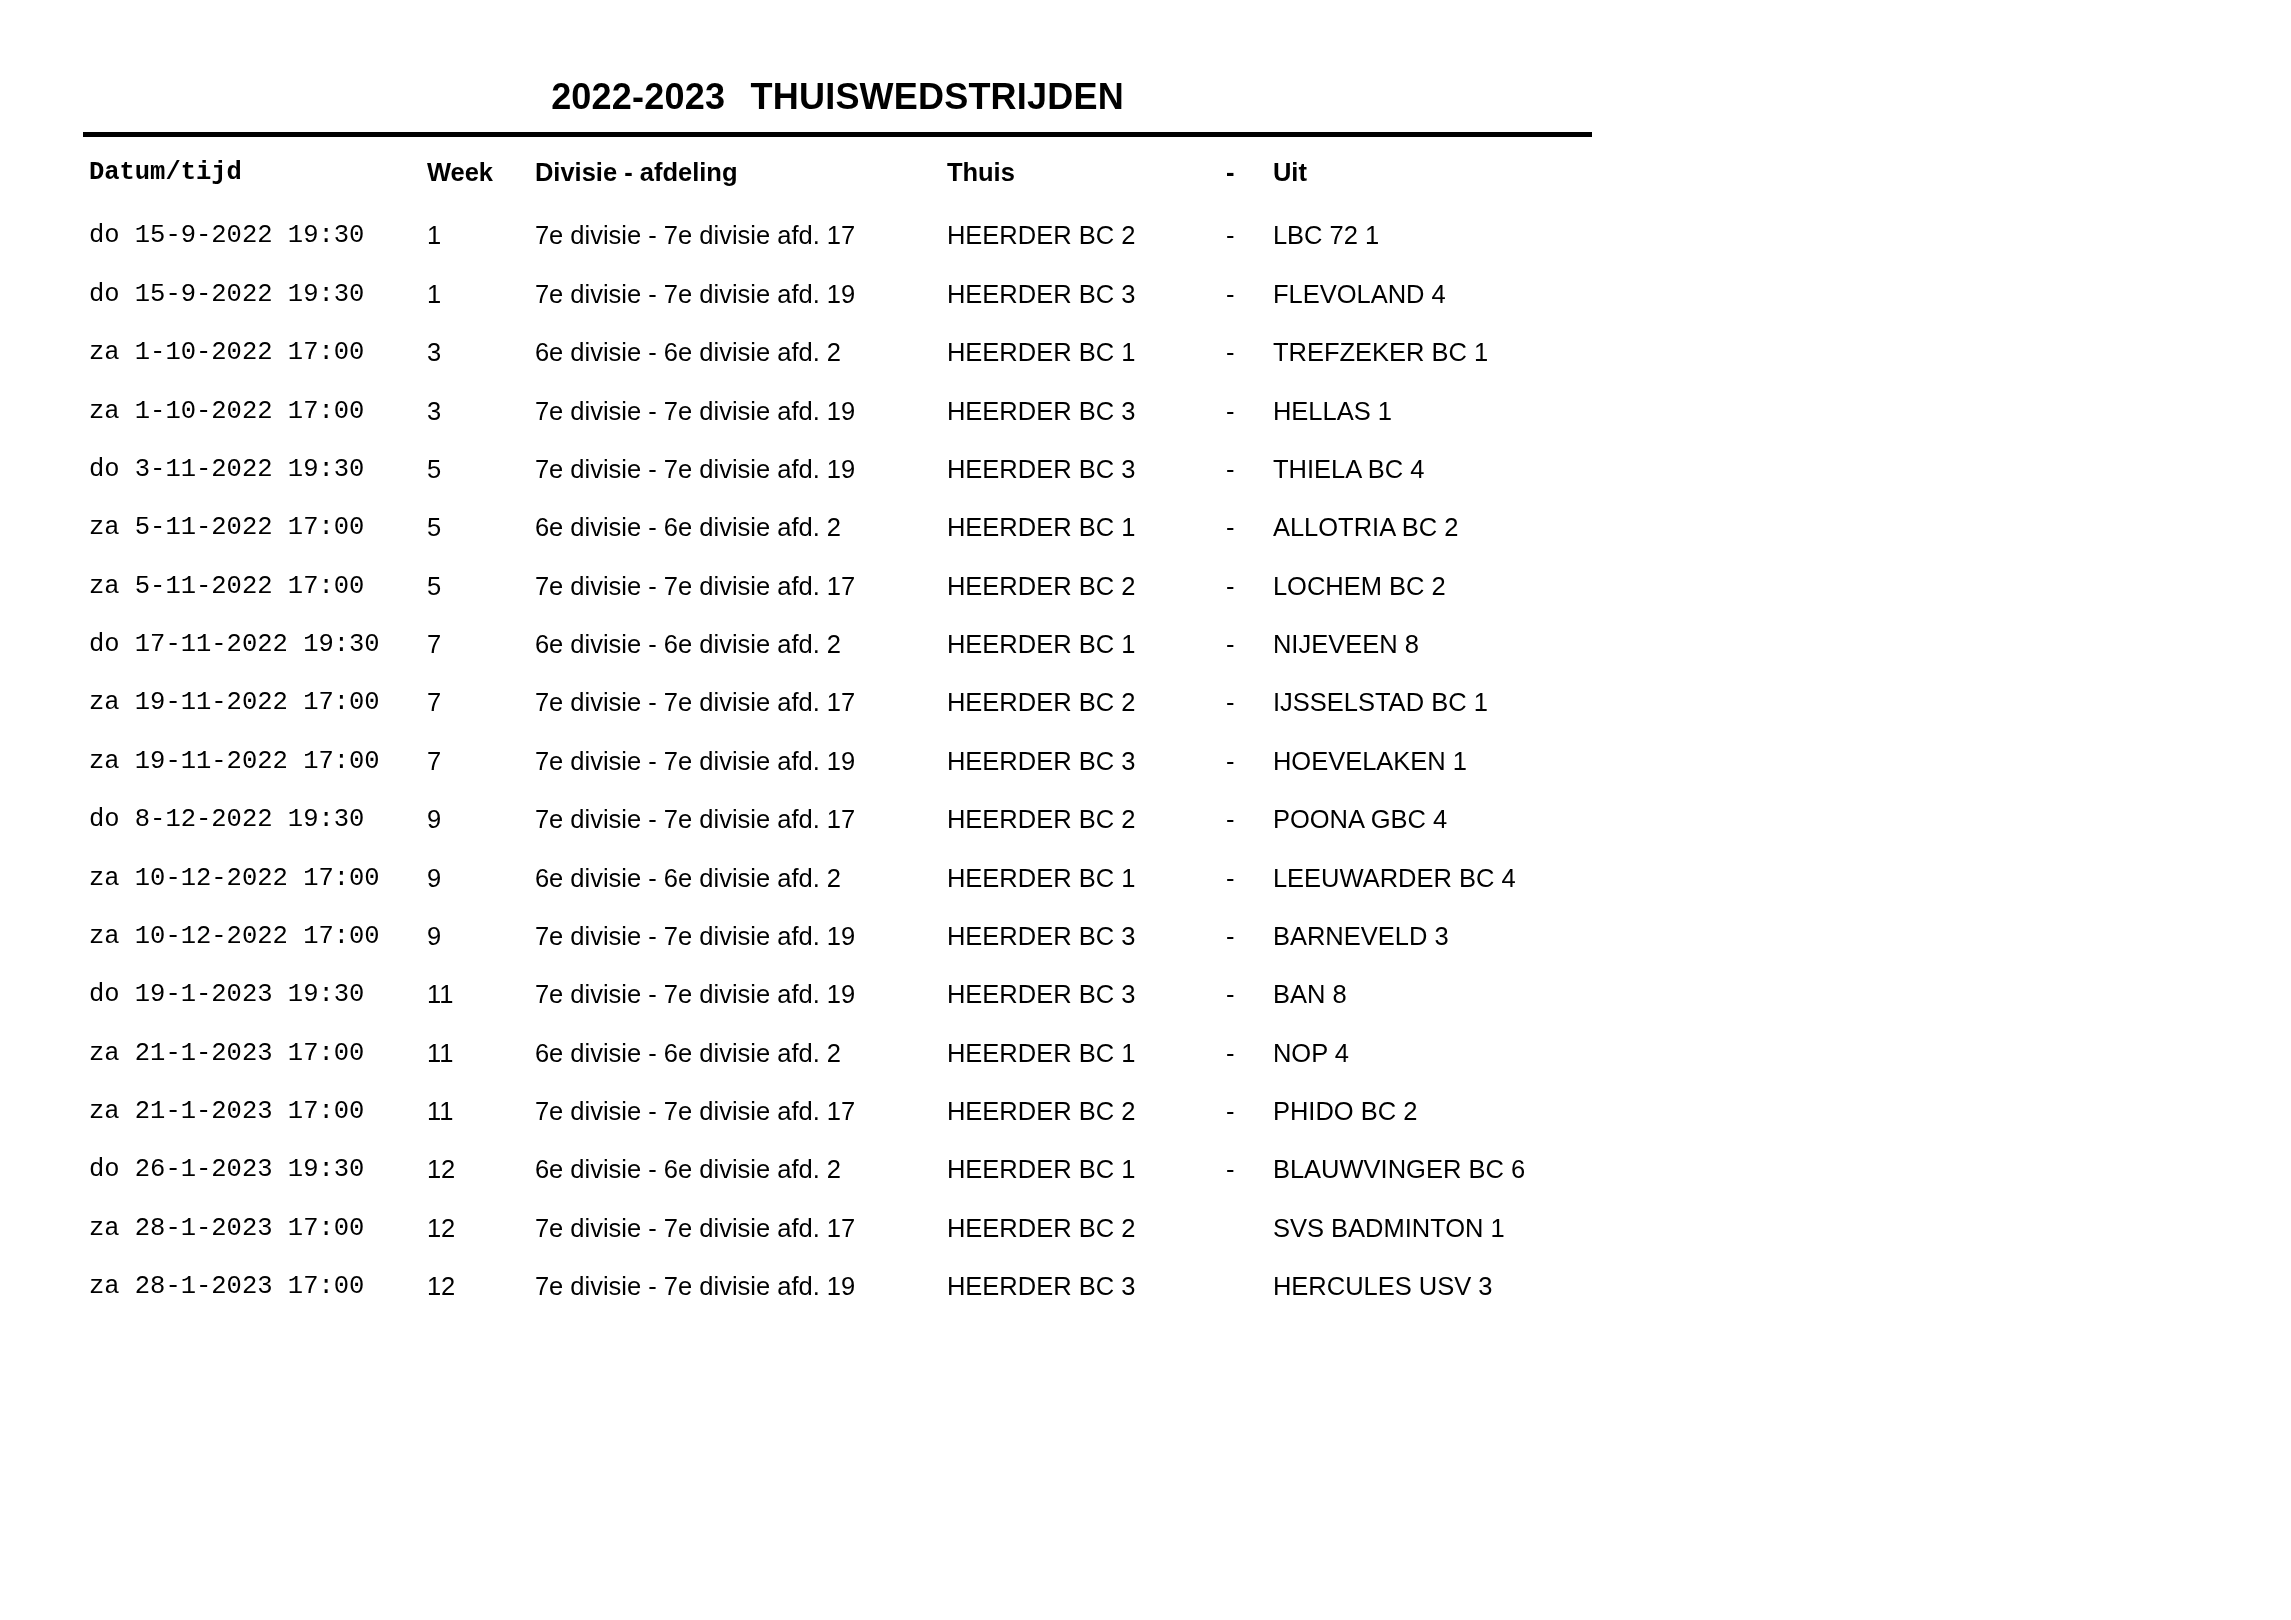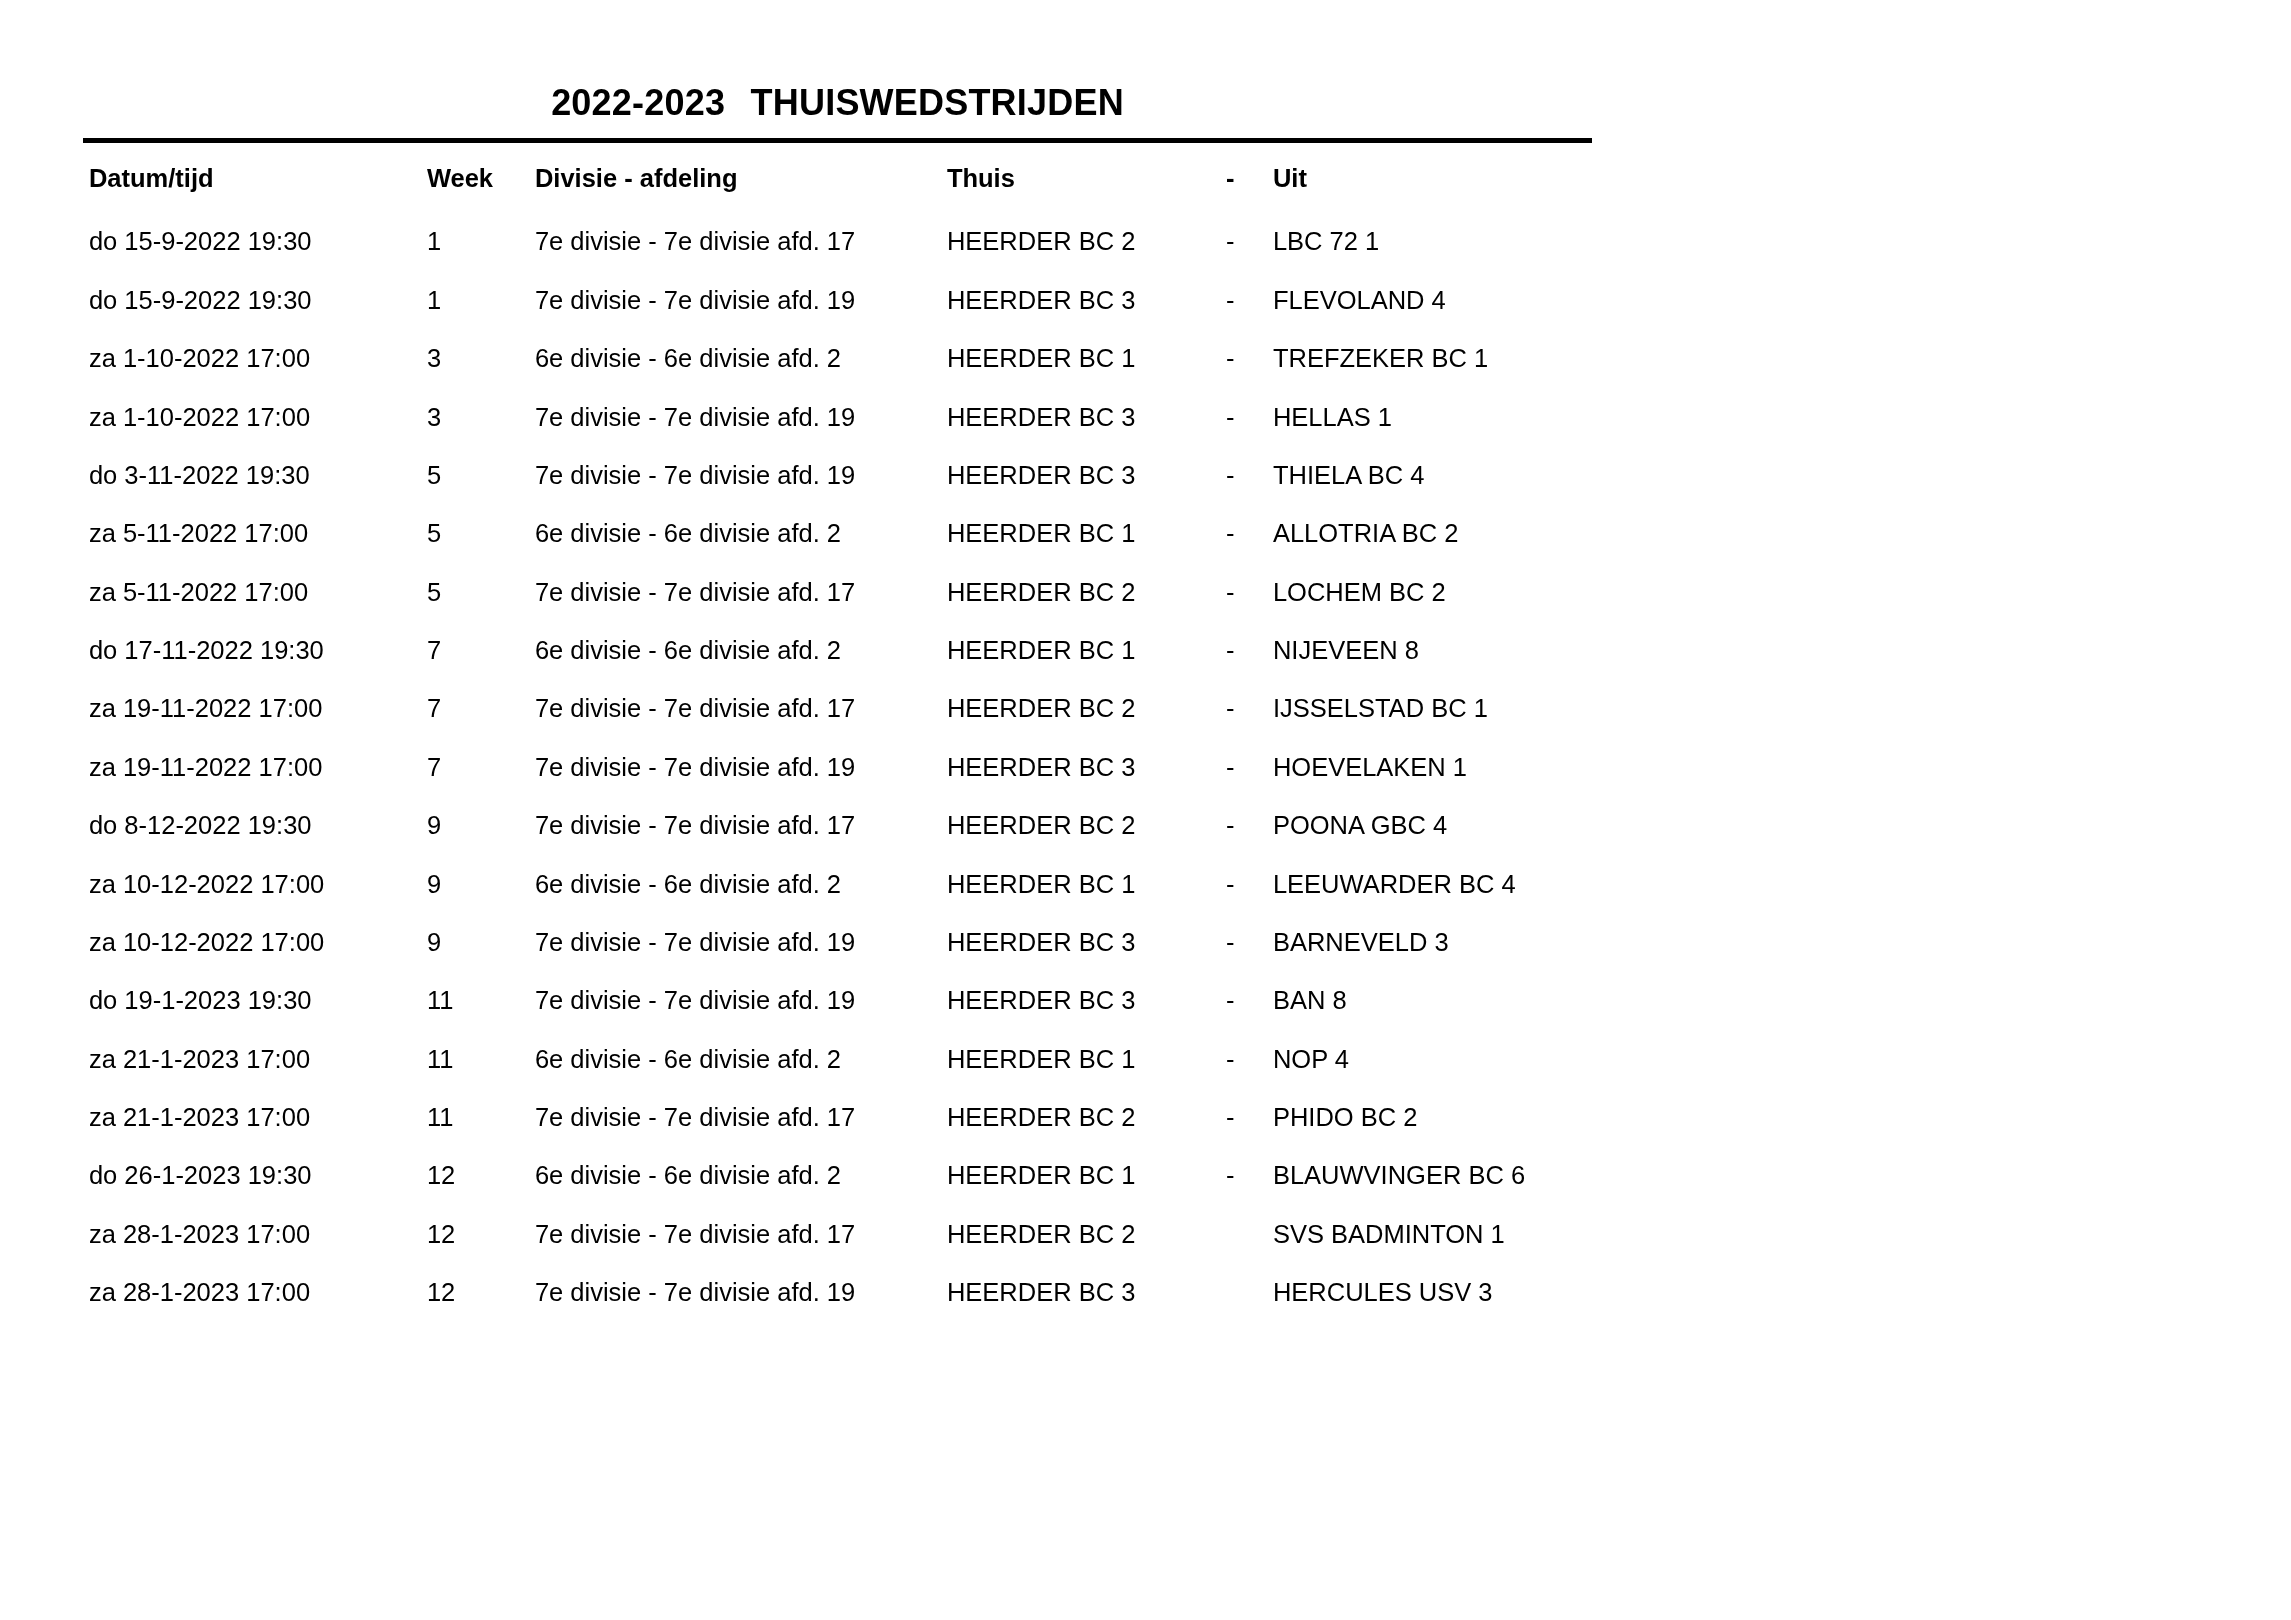--- a/index.html
+++ b/index.html
@@ -15,21 +15,21 @@
     -webkit-font-smoothing: antialiased;
   }
   .page {
     position: relative;
     width: 2292px;
     height: 1620px;
     box-sizing: border-box;
     padding: 0;
   }
   .title {
-    margin: 6px;
+    margin: 0;
     padding: 76px 0 0 0;
     text-align: center;
     font-size: 36px;
     font-weight: bold;
     letter-spacing: 0.2px;
     width: 1509px;
     margin-left: 83px;
   }
   .title .sep {
     display: inline-block;
@@ -56,21 +56,21 @@
     white-space: nowrap;
   }
   table.schedule td {
     text-align: left;
     font-size: 25.5px;
     font-weight: normal;
     padding: 14.7px 0 14.7px 0;
     vertical-align: middle;
     white-space: nowrap;
   }
-  .col-datum  { width: 338px; padding-left: 5.9px !important; }
+  .col-datum  { width: 338px; padding-left: 5.9px !important; font-family: Liberation Mono, monospace; }
   .col-week   { width: 108px; }
   .col-div    { width: 412px; }
   .col-thuis  { width: 279px; }
   .col-dash   { width: 47px; }
   .col-uit    { width: 325px; }
 
   th.col-week, td.col-week { text-align: center; }
   th.col-week { text-align: left; padding-left: 0; }
   td.col-week { text-align: center; padding-right: 47px; }
 </style>

